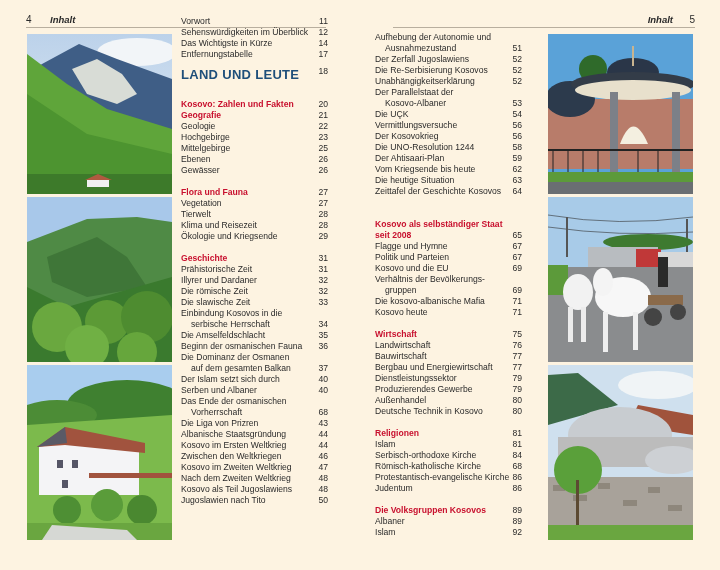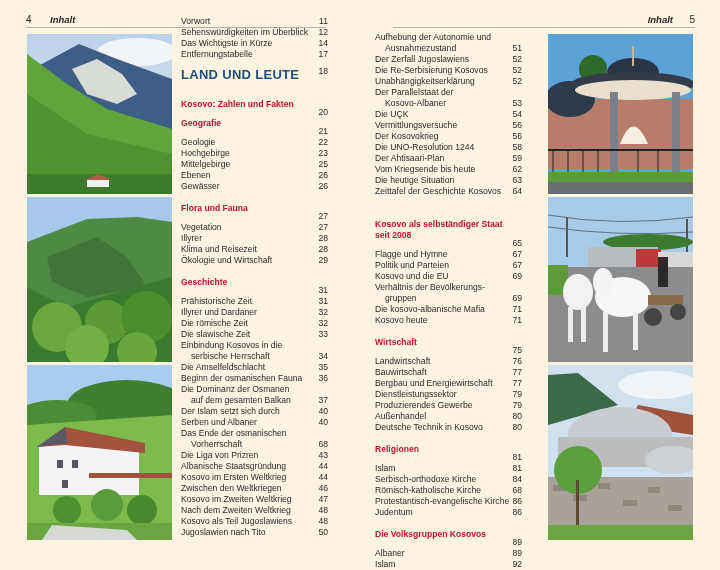--- a/index.html
+++ b/index.html
@@ -36,21 +36,21 @@
 
     .toc { position: absolute; font-size: 8.6px; line-height: 11px; }
     .page-left .toc { left: 181px; top: 16px; width: 147px; }
     .page-right .toc { left: 15px; top: 32px; width: 147px; }
 
     .row { position: relative; display: flex; justify-content: space-between; white-space: nowrap; }
     .row .t { flex: 1; overflow: visible; }
     .row .p { width: 16px; text-align: right; }
     .row.indent .t { padding-left: 10px; }
     .row.red .t, .row.red { color: #c8102e; font-weight: bold; }
-    .row.red .p { color: #2a2a2a; font-weight: normal; margin-top: 8px; }
+    .row.red .p { color: #2a2a2a; font-weight: normal; }
     .row.big .t { color: #1f4f7a; font-weight: bold; font-size: 13px; letter-spacing: 0.3px; }
     .row.big { height: 16px; align-items: flex-start; }
     .row.big .t { padding-top: 3px; }
     .gap { height: 11px; }
     .gap-sm { height: 6px; }
     .gap-lg { height: 22px; }
   </style>
 </head>
 <body>
 
@@ -170,29 +170,29 @@
       <div class="gap"></div>
       <div class="row red">
         <span class="t">Flora und Fauna</span>
         <span class="p">27</span>
       </div>
       <div class="row">
         <span class="t">Vegetation</span>
         <span class="p">27</span>
       </div>
       <div class="row">
-        <span class="t">Illyrer</span>
+        <span class="t">Tierwelt</span>
         <span class="p">28</span>
       </div>
       <div class="row">
         <span class="t">Klima und Reisezeit</span>
         <span class="p">28</span>
       </div>
       <div class="row">
-        <span class="t">Ökologie und Wirtschaft</span>
+        <span class="t">Ökologie und Kriegsende</span>
         <span class="p">29</span>
       </div>
       <div class="gap"></div>
       <div class="row red">
         <span class="t">Geschichte</span>
         <span class="p">31</span>
       </div>
       <div class="row">
         <span class="t">Prähistorische Zeit</span>
         <span class="p">31</span>

